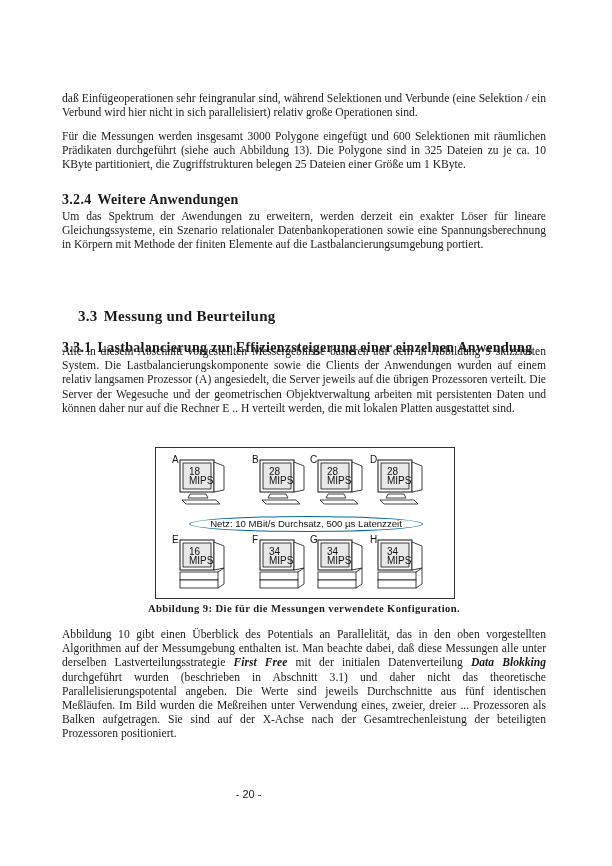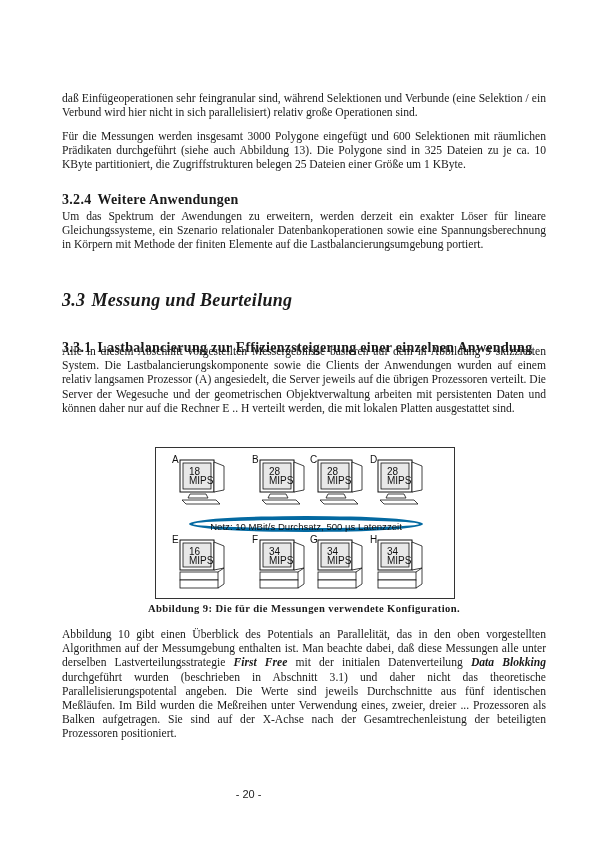--- a/index.html
+++ b/index.html
@@ -1,29 +1,29 @@
 <!DOCTYPE html>
 <html><head>
 <meta charset="utf-8">
 <style>
   html, body { margin: 0; padding: 0; background: #ffffff; }
   body { width: 612px; height: 866px; position: relative; overflow: hidden; font-family: "Liberation Serif", "DejaVu Serif", serif; color: #1a1a1a; }
   .page { position: absolute; left: 0; top: 0; width: 612px; height: 866px; }
   .block { position: absolute; left: 62px; width: 484px; }
   p.para { margin: 0; font-size: 11.6px; line-height: 14.2px; text-align: justify; }
   .h3 { margin: 0; font-size: 14px; font-weight: bold; letter-spacing: 0.3px; line-height: 14px; }
-  .h2 { margin: 0; font-size: 18px; font-weight: bold; letter-spacing: 0.3px; line-height: 16px; font-style: italic; }
+  .h2 { margin: 16px; font-size: 15px; font-weight: bold; letter-spacing: 0.3px; line-height: 16px; }
   .num { display: inline-block; margin-right: 6px; }
   em { font-style: italic; font-weight: bold; }
   .figure { position: absolute; left: 155px; top: 447px; width: 300px; height: 152px; border: 1px solid #333; box-sizing: border-box; background: #fff; }
   .caption { position: absolute; left: 62px; width: 484px; top: 603px; text-align: center; font-size: 10.6px; font-weight: bold; letter-spacing: 0.4px; }
   .pc { position: absolute; width: 60px; height: 62px; }
   .pc-label { position: absolute; font-family: "Liberation Sans", "DejaVu Sans", sans-serif; font-size: 10px; color: #111; }
   .mips { position: absolute; left: 8px; top: 10px; width: 30px; text-align: left; font-family: "Liberation Sans", "DejaVu Sans", sans-serif; font-size: 10px; line-height: 9px; color: #111; margin-left: 6px; }
-  .net { position: absolute; left: 33px; top: 68px; width: 234px; height: 16px; border: 4px solid #0369a1; border-radius: 50%; box-sizing: border-box; text-align: center; font-family: "Liberation Sans", "DejaVu Sans", sans-serif; font-size: 9.6px; line-height: 14px; color: #111; background: #fff; }
+  .net { position: absolute; left: 33px; top: 68px; width: 234px; height: 16px; border: 1px solid #0369a1; border-radius: 50%; box-sizing: border-box; text-align: center; font-family: "Liberation Sans", "DejaVu Sans", sans-serif; font-size: 9.6px; line-height: 14px; color: #111; background: #fff; }
   .pagenum { position: absolute; left: 0; width: 497px; top: 788px; text-align: center; font-family: "Liberation Sans", "DejaVu Sans", sans-serif; font-size: 11px; color: #222; }
 </style>
 </head>
 <body>
 
 <div class="page">
 
   <div class="block" style="top:92px;">
     <p class="para">daß Einfügeoperationen sehr feingranular sind, während Selektionen und Verbunde (eine Selektion / ein Verbund wird hier nicht in sich parallelisiert) relativ große Operationen sind.</p>
   </div>

